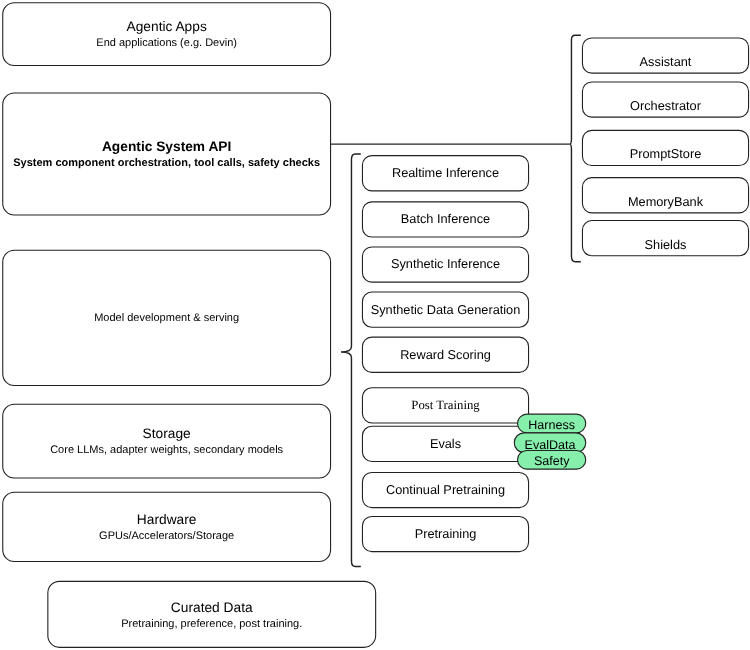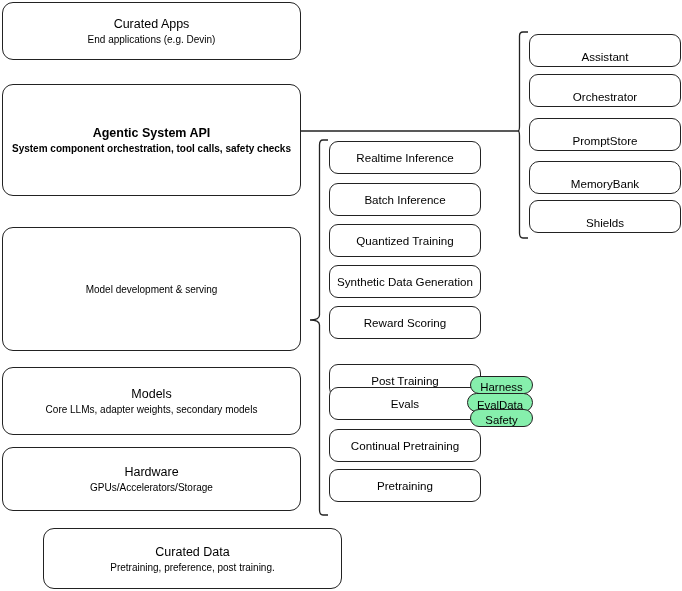--- a/index.html
+++ b/index.html
@@ -100,35 +100,35 @@
     stroke: #222222;
     stroke-width: 1.3;
   }
 </style>
 </head>
 <body>
 
 <div id="canvas">
 
   <div class="box layer-box" style="top:2px;height:58px;">
-    <div class="title">Curated Apps</div>
+    <div class="title">Agentic Apps</div>
     <div class="sub">End applications (e.g. Devin)</div>
   </div>
 
   <div class="box layer-box" style="top:84px;height:112px;font-weight:bold;">
     <div class="title">Agentic System API</div>
     <div class="sub">System component orchestration, tool calls, safety checks</div>
   </div>
 
   <div class="box layer-box" style="top:227px;height:124px;">
     <div class="sub">Model development &amp; serving</div>
   </div>
 
   <div class="box layer-box" style="top:367px;height:68px;">
-    <div class="title">Models</div>
+    <div class="title">Storage</div>
     <div class="sub">Core LLMs, adapter weights, secondary models</div>
   </div>
 
   <div class="box layer-box" style="top:447px;height:64px;">
     <div class="title">Hardware</div>
     <div class="sub">GPUs/Accelerators/Storage</div>
   </div>
 
   <div class="box layer-box" style="top:528px;height:61px;margin-left:41px;">
     <div class="title">Curated Data</div>
@@ -144,29 +144,29 @@
     <path d="M 328 140 L 323 140 Q 319.5 140 319.5 145 L 319.5 315 Q 319.5 320 310 320 Q 319.5 320 319.5 325 L 319.5 510 Q 319.5 515 323 515 L 328 515"></path>
   </svg>
 
   <div class="box mid-box" style="top:141px;">
     <div class="title">Realtime Inference</div>
   </div>
   <div class="box mid-box" style="top:183px;">
     <div class="title">Batch Inference</div>
   </div>
   <div class="box mid-box" style="top:224px;">
-    <div class="title">Quantized Training</div>
+    <div class="title">Synthetic Inference</div>
   </div>
   <div class="box mid-box" style="top:265px;">
     <div class="title">Synthetic Data Generation</div>
   </div>
   <div class="box mid-box" style="top:306px;">
     <div class="title">Reward Scoring</div>
   </div>
-  <div class="box mid-box" style="top:364px;">
+  <div class="box mid-box" style="top:352px;font-family:Liberation Serif, serif;">
     <div class="title">Post Training</div>
   </div>
   <div class="box mid-box" style="top:387px;">
     <div class="title">Evals</div>
   </div>
   <div class="box mid-box" style="top:429px;">
     <div class="title">Continual Pretraining</div>
   </div>
   <div class="box mid-box" style="top:469px;">
     <div class="title">Pretraining</div>
@@ -184,20 +184,20 @@
 
   <div class="box right-box" style="top:34px;">
     <div class="title">Assistant</div>
   </div>
   <div class="box right-box" style="top:74px;">
     <div class="title">Orchestrator</div>
   </div>
   <div class="box right-box" style="top:118px;">
     <div class="title">PromptStore</div>
   </div>
-  <div class="box right-box" style="top:161px;border-radius:10px;">
+  <div class="box right-box" style="top:161px;">
     <div class="title">MemoryBank</div>
   </div>
   <div class="box right-box" style="top:200px;">
     <div class="title">Shields</div>
   </div>
 
 </div>
 
 </body></html>

